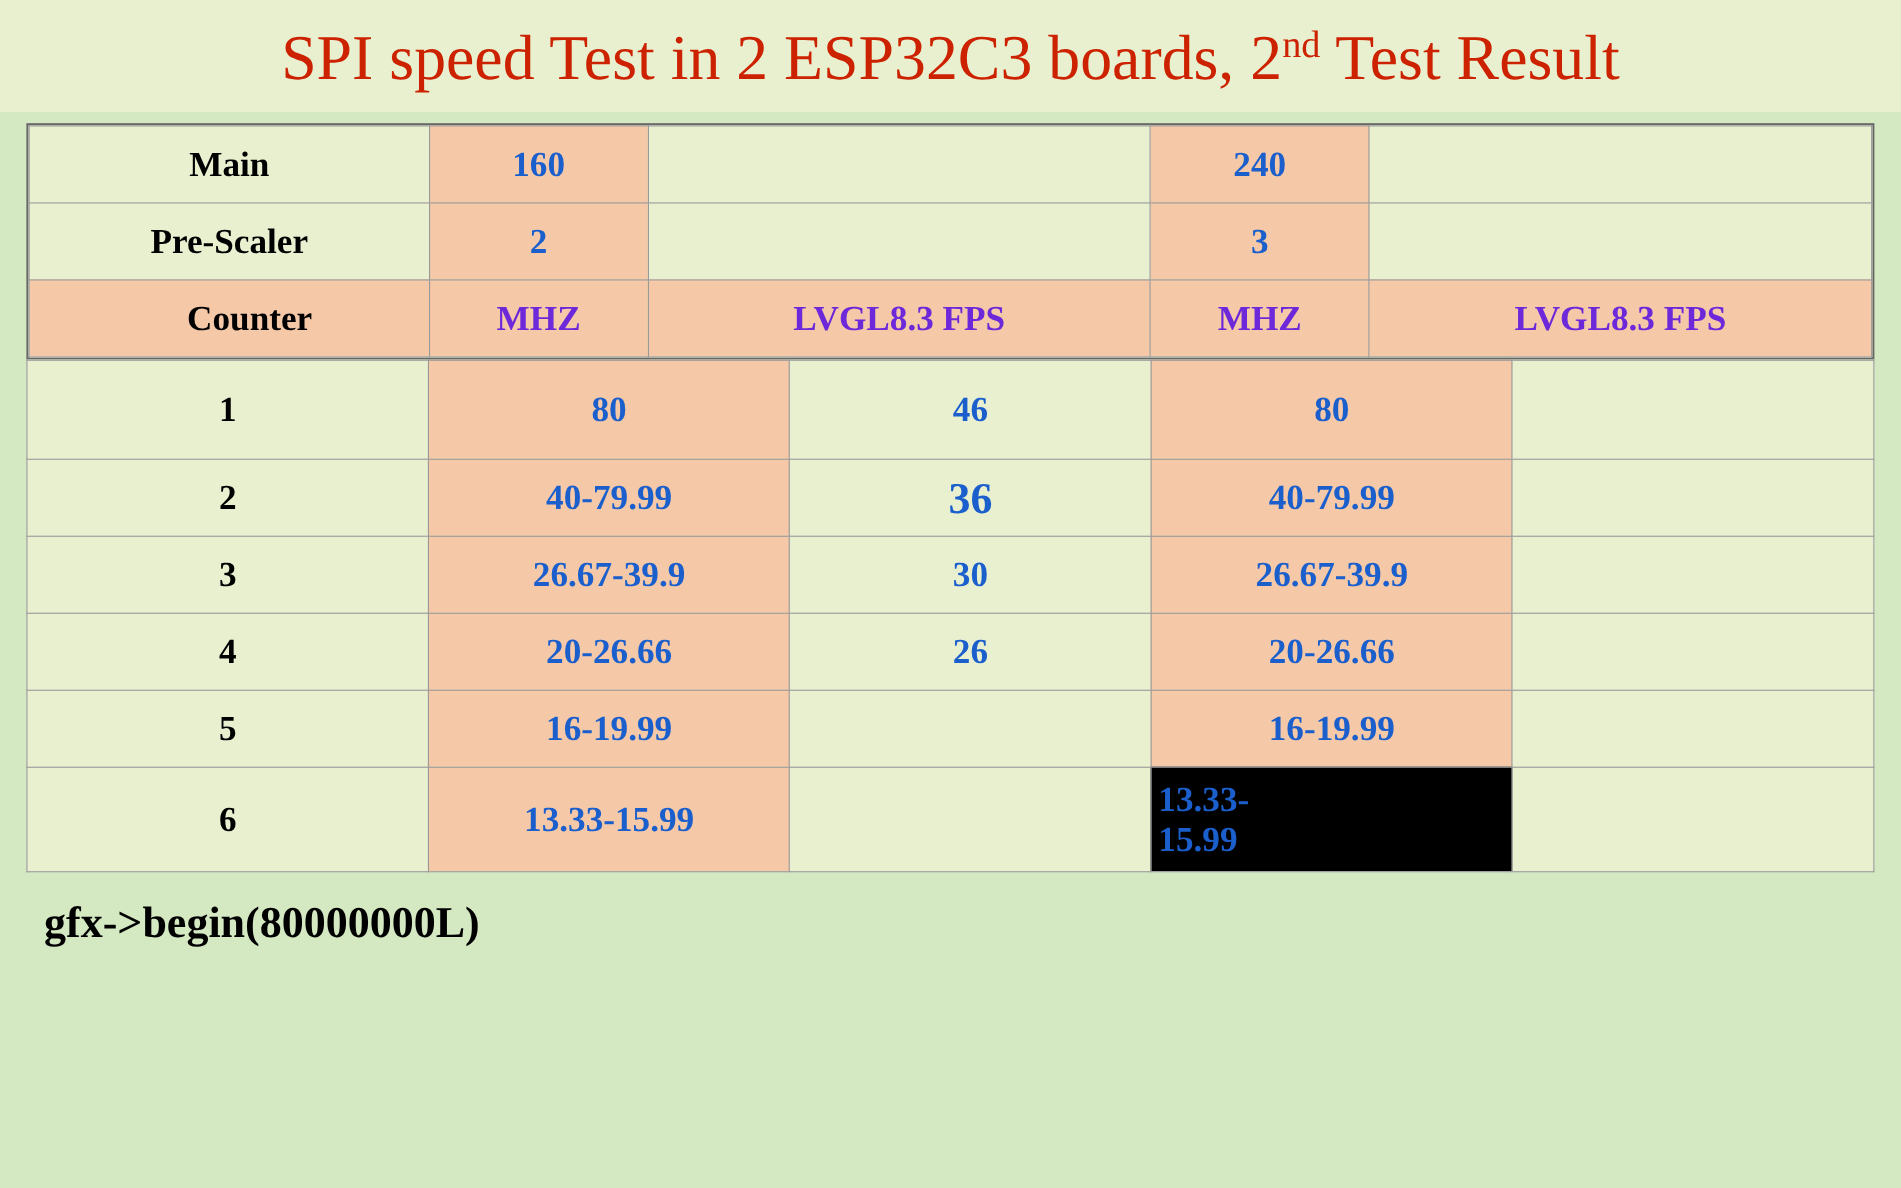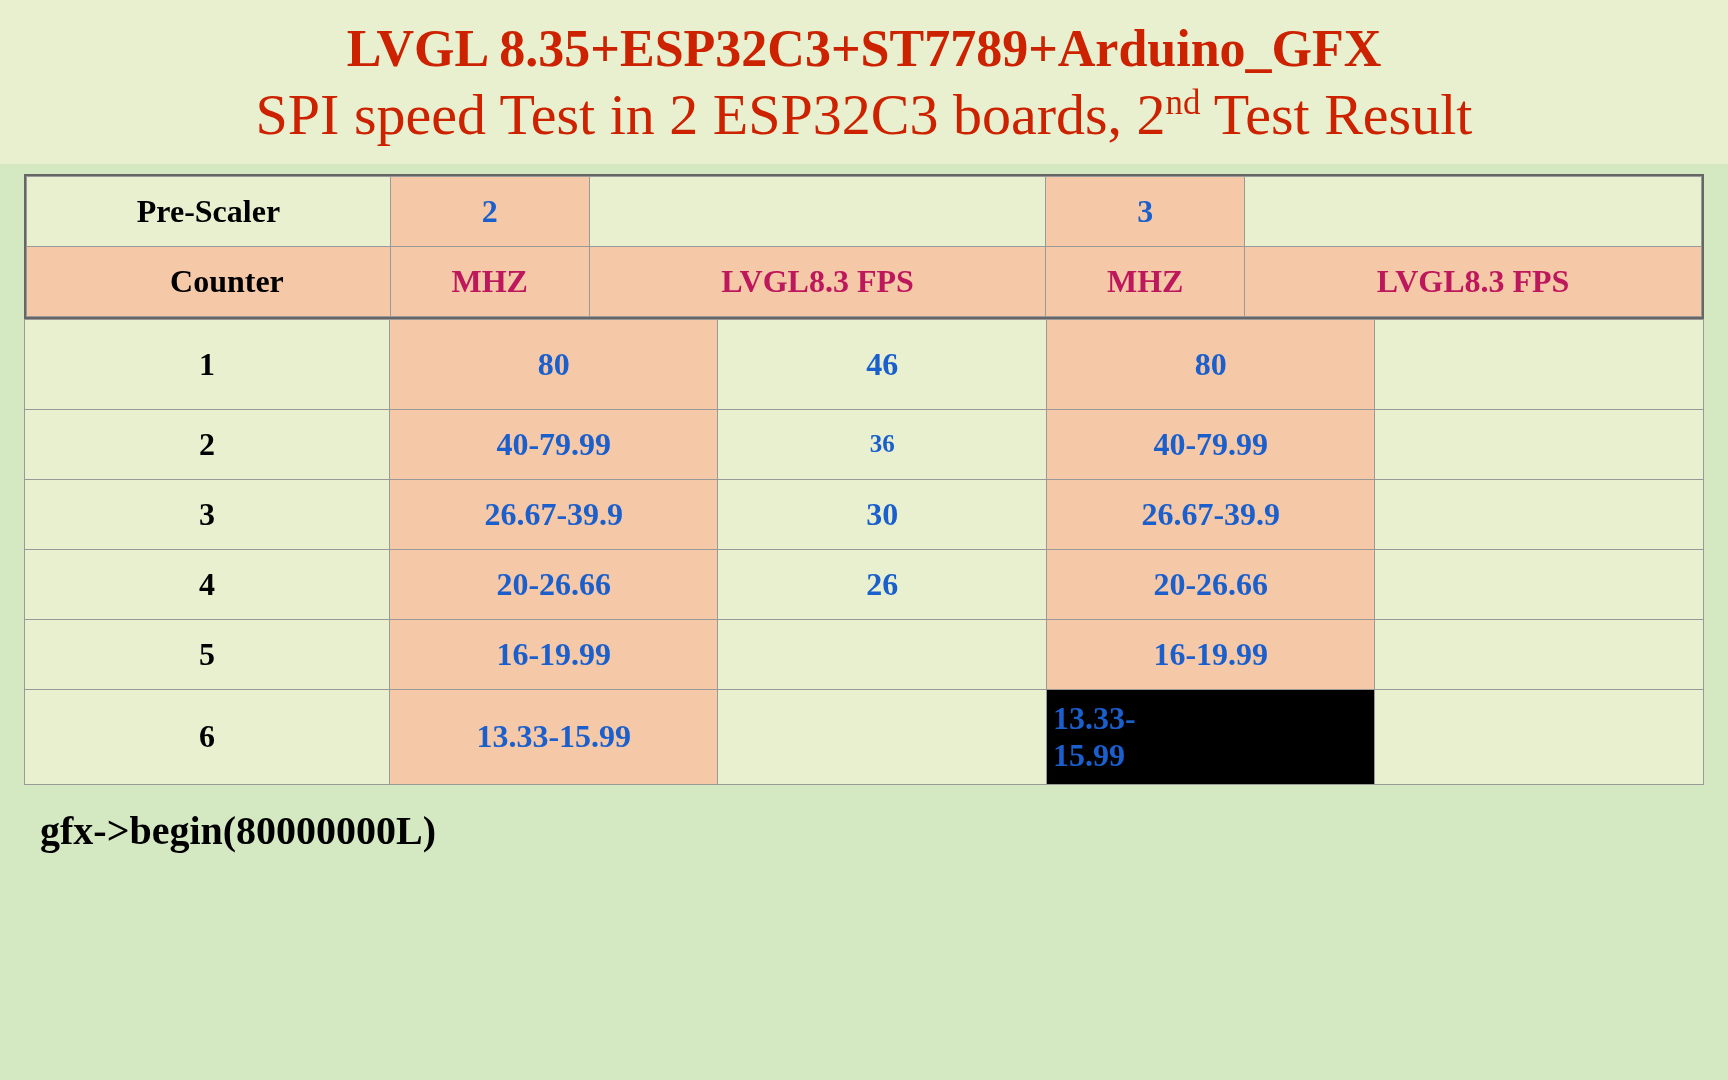--- a/index.html
+++ b/index.html
@@ -86,21 +86,21 @@
       background-color: #f5c8a8;
       color: #1a5fcc;
     }
 
     .data-row td.empty-cell {
       background-color: #e8f0d0;
     }
 
     .subheader-row td {
       background-color: #f5c8a8;
-      color: #be185d;
+      color: #6d28d9;
       font-size: 32px;
     }
 
     .subheader-row td:first-child {
       color: #000;
       padding-left: 43px;
     }
 
     .counter-num {
       color: #000;
@@ -123,31 +123,37 @@
     .footer-right {
       color: #000000;
       font-size: 40px;
       font-weight: bold;
     }
   </style>
 </head>
 <body>
 
 <div class="header">
-  <div class="header-line1">LVGL 8.35+ESP32C3+ST7789+Arduino_GFX</div>
   <div class="header-line2">
     <span>SPI speed Test in 2 ESP32C3 boards, 2</span><sup>nd</sup><span> Test Result</span>
   </div>
 </div>
 
 <div class="table-container">
   <table>
     <tbody>
 
 
+      <tr class="data-row">
+        <td class="counter-num">Main</td>
+        <td class="mhz-cell">160</td>
+        <td class="empty-cell"></td>
+        <td class="mhz-cell">240</td>
+        <td class="empty-cell"></td>
+      </tr>
 
       <tr class="data-row">
         <td class="counter-num">Pre-Scaler</td>
         <td class="mhz-cell">2</td>
         <td class="empty-cell"></td>
         <td class="mhz-cell">3</td>
         <td class="empty-cell"></td>
       </tr>
 
       <tr class="subheader-row">
@@ -174,21 +180,21 @@
         <tr>
           <td class="counter-num" style="border: 1.5px solid rgb(153, 153, 153); text-align: center; font-size: 32px; font-weight: bold; padding: 10px 6px; height: 70px; color: rgb(0, 0, 0); background-color: rgb(232, 240, 208);">1</td>
           <td class="mhz-cell" style="border: 1.5px solid rgb(153, 153, 153); text-align: center; font-size: 32px; font-weight: bold; padding: 10px 6px; height: 70px; background-color: rgb(245, 200, 168); color: rgb(26, 95, 204);">80</td>
           <td class="fps-cell" style="border: 1.5px solid rgb(153, 153, 153); text-align: center; font-size: 32px; font-weight: bold; padding: 26px 6px; height: 70px; background-color: rgb(232, 240, 208); color: rgb(26, 95, 204);">46</td>
           <td class="mhz-cell" style="border: 1.5px solid rgb(153, 153, 153); text-align: center; font-size: 32px; font-weight: bold; padding: 10px 6px; height: 70px; background-color: rgb(245, 200, 168); color: rgb(26, 95, 204);">80</td>
           <td class="fps-cell" style="border: 1.5px solid rgb(153, 153, 153); text-align: center; font-size: 32px; font-weight: bold; padding: 10px 6px; height: 70px; background-color: rgb(232, 240, 208); color: rgb(26, 95, 204);"></td>
         </tr>
         <tr>
           <td class="counter-num" style="border: 1.5px solid rgb(153, 153, 153); text-align: center; font-size: 32px; font-weight: bold; padding: 10px 6px; height: 70px; color: rgb(0, 0, 0); background-color: rgb(232, 240, 208);">2</td>
           <td class="mhz-cell" style="border: 1.5px solid rgb(153, 153, 153); text-align: center; font-size: 32px; font-weight: bold; padding: 10px 6px; height: 70px; background-color: rgb(245, 200, 168); color: rgb(26, 95, 204);">40-79.99</td>
-          <td class="fps-cell" style="border: 1.5px solid rgb(153, 153, 153); text-align: center; font-size: 25px; font-weight: bold; padding: 10px 6px; height: 70px; background-color: rgb(232, 240, 208); color: rgb(26, 95, 204);">36</td>
+          <td class="fps-cell" style="border: 1.5px solid rgb(153, 153, 153); text-align: center; font-size: 40px; font-weight: bold; padding: 10px 6px; height: 70px; background-color: rgb(232, 240, 208); color: rgb(26, 95, 204);">36</td>
           <td class="mhz-cell" style="border: 1.5px solid rgb(153, 153, 153); text-align: center; font-size: 32px; font-weight: bold; padding: 10px 6px; height: 70px; background-color: rgb(245, 200, 168); color: rgb(26, 95, 204);">40-79.99</td>
           <td class="fps-cell" style="border: 1.5px solid rgb(153, 153, 153); text-align: center; font-size: 32px; font-weight: bold; padding: 10px 6px; height: 70px; background-color: rgb(232, 240, 208); color: rgb(26, 95, 204);"></td>
         </tr>
         <tr>
           <td class="counter-num" style="border: 1.5px solid rgb(153, 153, 153); text-align: center; font-size: 32px; font-weight: bold; padding: 10px 6px; height: 70px; color: rgb(0, 0, 0); background-color: rgb(232, 240, 208);">3</td>
           <td class="mhz-cell" style="border: 1.5px solid rgb(153, 153, 153); text-align: center; font-size: 32px; font-weight: bold; padding: 10px 6px; height: 70px; background-color: rgb(245, 200, 168); color: rgb(26, 95, 204);">26.67-39.9</td>
           <td class="fps-cell" style="border: 1.5px solid rgb(153, 153, 153); text-align: center; font-size: 32px; font-weight: bold; padding: 10px 6px; height: 70px; background-color: rgb(232, 240, 208); color: rgb(26, 95, 204);">30</td>
           <td class="mhz-cell" style="border: 1.5px solid rgb(153, 153, 153); text-align: center; font-size: 32px; font-weight: bold; padding: 10px 6px; height: 70px; background-color: rgb(245, 200, 168); color: rgb(26, 95, 204);">26.67-39.9</td>
           <td class="fps-cell" style="border: 1.5px solid rgb(153, 153, 153); text-align: center; font-size: 32px; font-weight: bold; padding: 10px 6px; height: 70px; background-color: rgb(232, 240, 208); color: rgb(26, 95, 204);"></td>
         </tr>

